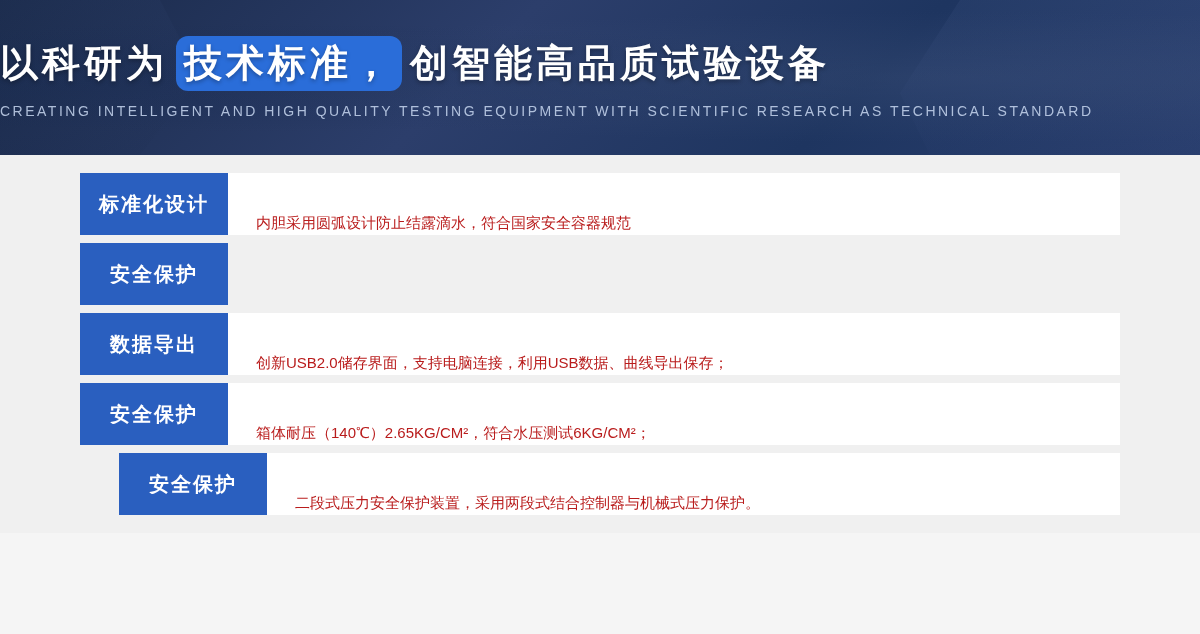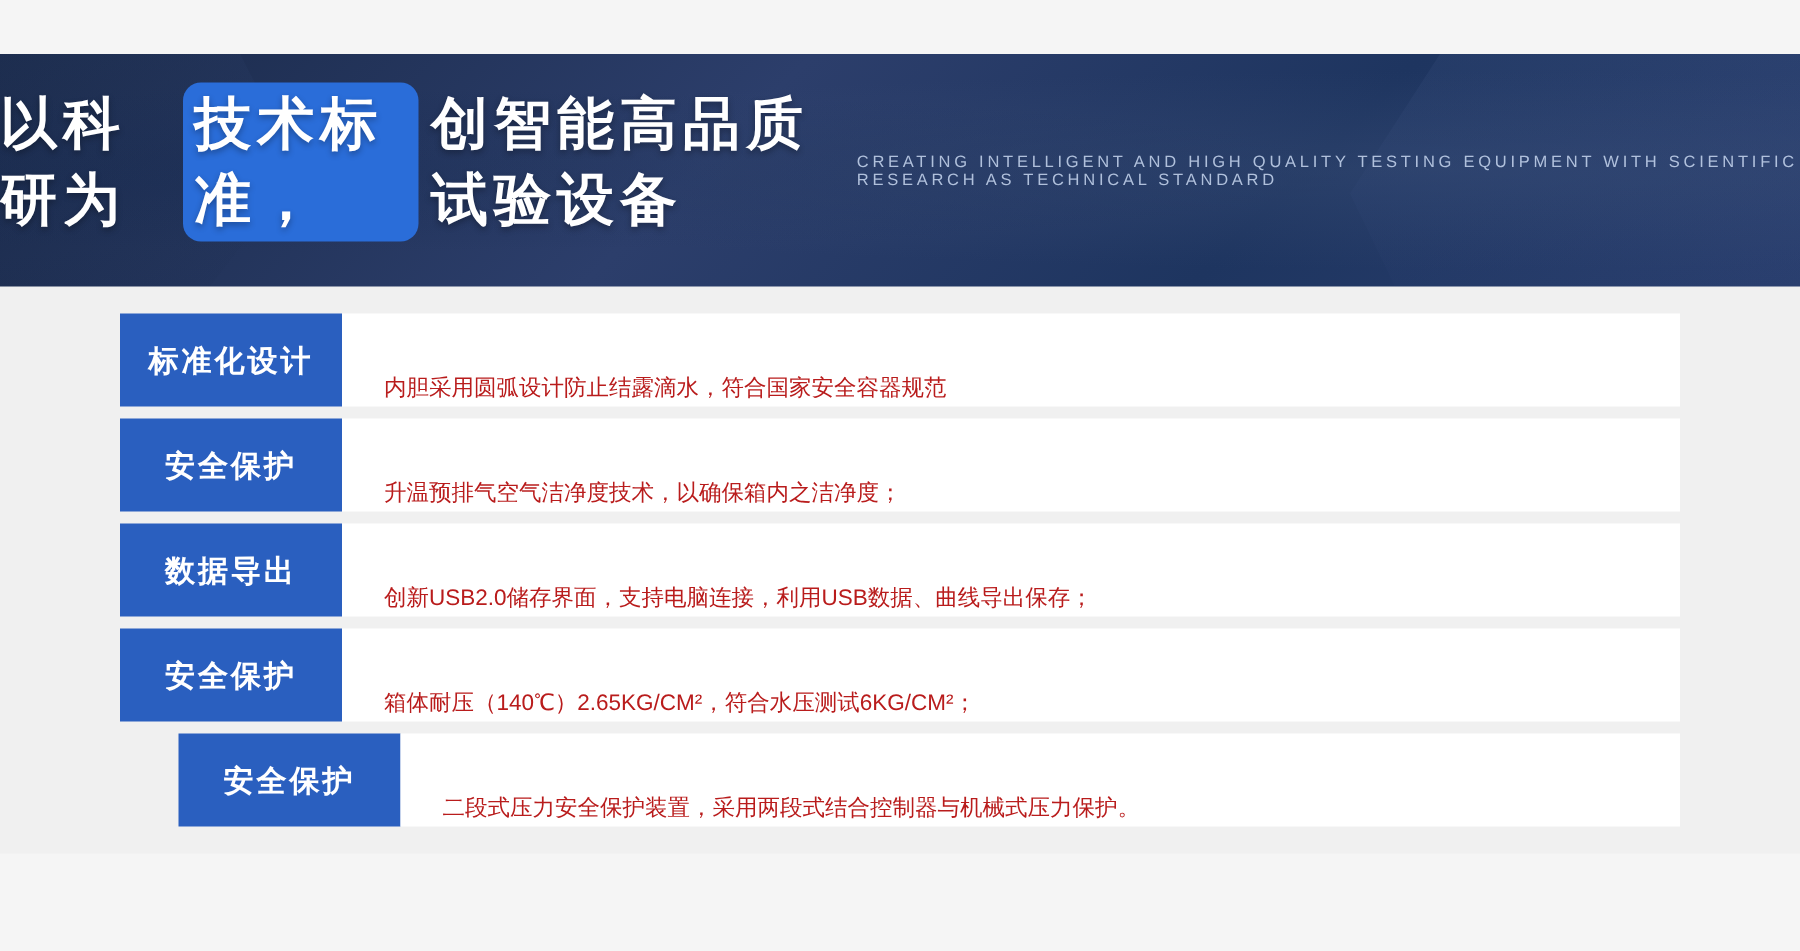--- a/index.html
+++ b/index.html
@@ -16,25 +16,23 @@
       background: #f5f5f5;
     }
 
     
     .hero-banner {
       width: 100%;
       height: 155px;
       background: linear-gradient(135deg, #1a2a4a 0%, #2c3e6b 40%, #1e3560 70%, #2a3f6f 100%);
       position: relative;
       display: flex;
-      flex-direction: row;
-      align-items: center;
+      flex-direction: column;
       justify-content: center;
       overflow: hidden;
-      margin-top: 36px;
     }
 
     .hero-banner::before {
       content: '';
       position: absolute;
       top: 0; left: 0; right: 0; bottom: 0;
       background: 
         radial-gradient(ellipse at 80% 50%, rgba(60,80,120,0.4) 0%, transparent 60%),
         radial-gradient(ellipse at 20% 50%, rgba(20,40,80,0.3) 0%, transparent 50%);
     }
@@ -80,21 +78,21 @@
       background-color: #2a6dd9;
       color: #ffffff;
       padding: 2px 8px;
       border-radius: 12px;
     }
 
     .hero-subtitle {
       position: relative;
       z-index: 2;
       color: rgba(200, 215, 240, 0.85);
-      font-size: 11px;
+      font-size: 14px;
       letter-spacing: 2.5px;
       font-weight: 400;
       text-transform: uppercase;
     }
 
     
     .features-section {
       width: 100%;
       background: #f0f0f0;
       padding: 18px 80px 18px 80px;
@@ -162,23 +160,20 @@
     </div>
     <div class="feature-content">
       <span>内胆采用圆弧设计防止结露滴水，符合国家安全容器规范</span>
     </div>
   </div>
 
   <div class="feature-row">
     <div class="feature-label">
       <span>安全保护</span>
     </div>
-    <div class="feature-content">
-      <span>升温预排气空气洁净度技术，以确保箱内之洁净度；</span>
-    </div>
   </div>
 
   <div class="feature-row">
     <div class="feature-label">
       <span>数据导出</span>
     </div>
     <div class="feature-content">
       <span>创新USB2.0储存界面，支持电脑连接，利用USB数据、曲线导出保存；</span>
     </div>
   </div>

